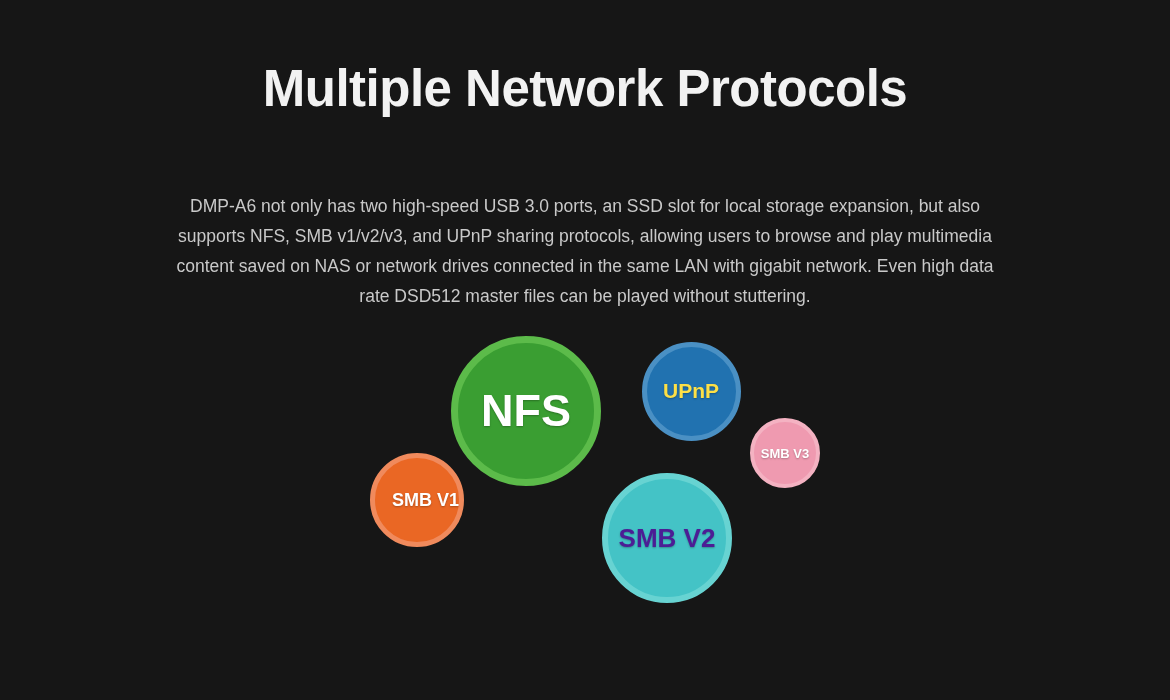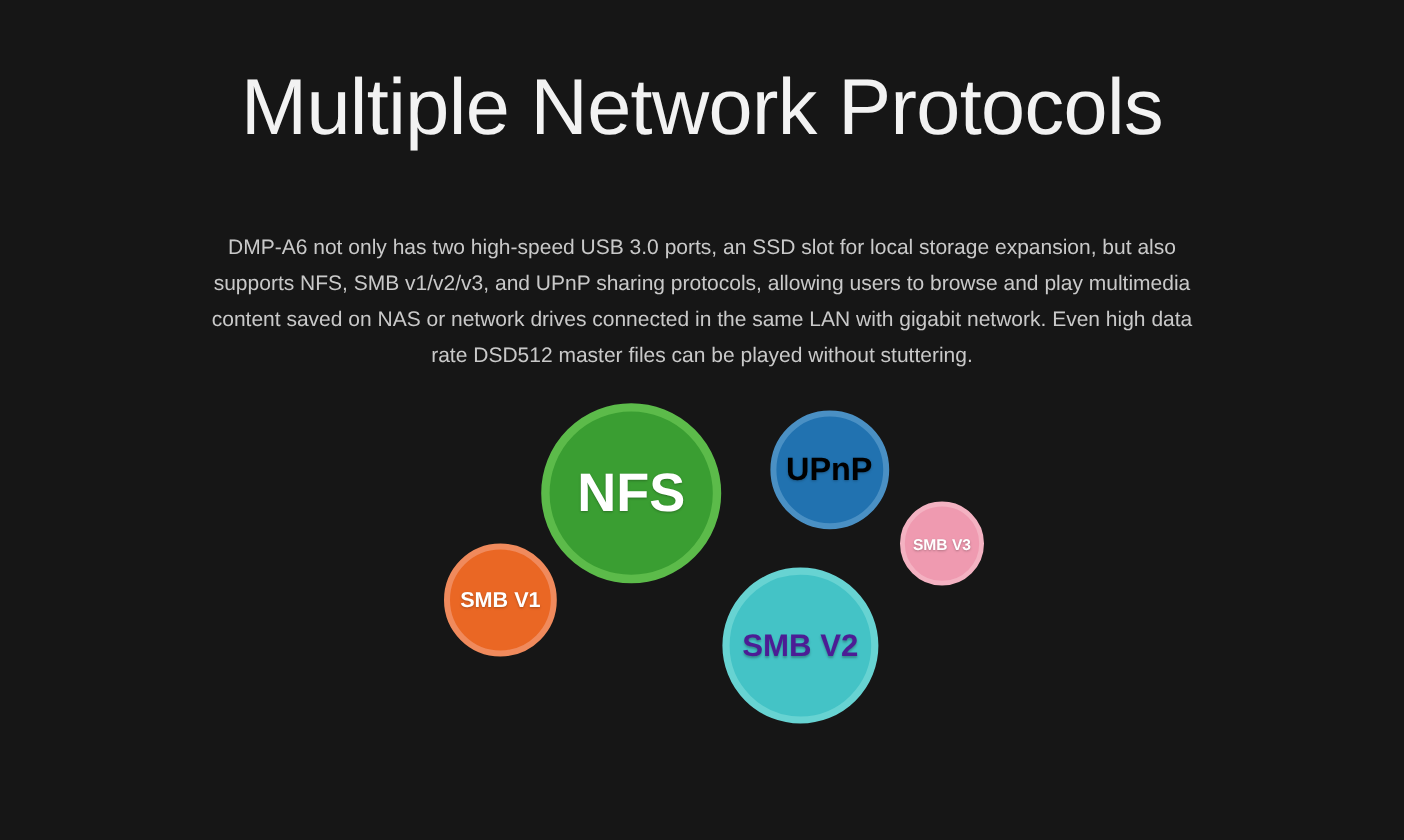--- a/index.html
+++ b/index.html
@@ -22,22 +22,22 @@
 
   
   .header {
     position: absolute;
     top: 58px;
     left: 0;
     width: 1170px;
     text-align: center;
   }
   .title {
-    font-size: 66px;
-    font-weight: normal;
+    font-size: 51px;
+    font-weight: bold;
     color: #f2f2f2;
     letter-spacing: -0.5px;
     line-height: 62px;
     margin: 0;
     font-family: "Liberation Sans", sans-serif;
   }
 
   .description {
     position: absolute;
     top: 156px;
@@ -86,27 +86,27 @@
   <div class="header">
     <h1 class="title" style="color: rgb(242, 242, 242);">Multiple Network Protocols</h1>
   </div>
 
   <p class="description" style="color: rgb(201, 201, 201);">DMP-A6 not only has two high-speed USB 3.0 ports, an SSD slot for local storage expansion, but also supports NFS, SMB v1/v2/v3, and UPnP sharing protocols, allowing users to browse and play multimedia content saved on NAS or network drives connected in the same LAN with gigabit network. Even high data rate DSD512 master files can be played without stuttering.</p>
 
   <div class="bubbles">
       <div class="bubble" style="width: 150px; height: 150px; left: 441px; top: 336px; background: rgb(58, 158, 50); border: 7px solid rgb(92, 187, 74); font-size: 45px; color: rgb(255, 255, 255);">
         <span class="label">NFS</span>
       </div>
-      <div class="bubble" style="width: 99px; height: 99px; left: 631.5px; top: 341.5px; background: rgb(33, 114, 176); border: 5px solid rgb(74, 144, 196); font-size: 27px; color: #000000;">
+      <div class="bubble" style="width: 99px; height: 99px; left: 631.5px; top: 341.5px; background: rgb(33, 114, 176); border: 5px solid rgb(74, 144, 196); font-size: 21px; color: #fde047;">
         <span class="label">UPnP</span>
       </div>
       <div class="bubble" style="width: 130px; height: 130px; left: 592px; top: 473px; background: rgb(68, 195, 198); border: 6px solid rgb(103, 211, 210); font-size: 26px; color: #4c1d95;">
         <span class="label">SMB V2</span>
       </div>
-      <div class="bubble" style="width: 94px; height: 94px; left: 360px; top: 453px; background: rgb(234, 103, 36); border: 5px solid rgb(240, 138, 92); font-size: 18px; color: rgb(255, 255, 255);">
+      <div class="bubble" style="width: 94px; height: 94px; left: 360px; top: 453px; background: rgb(234, 103, 36); border: 5px solid rgb(240, 138, 92); font-size: 18px; color: rgb(255, 255, 255); justify-content: flex-end;">
         <span class="label">SMB V1</span>
       </div>
       <div class="bubble" style="width: 70px; height: 70px; left: 740px; top: 418px; background: rgb(239, 154, 176); border: 4px solid rgb(244, 178, 194); font-size: 13px; color: rgb(255, 255, 255); justify-content: center;">
         <span class="label">SMB V3</span>
       </div>
     </div>
 
 </div>
 
 </body></html>

